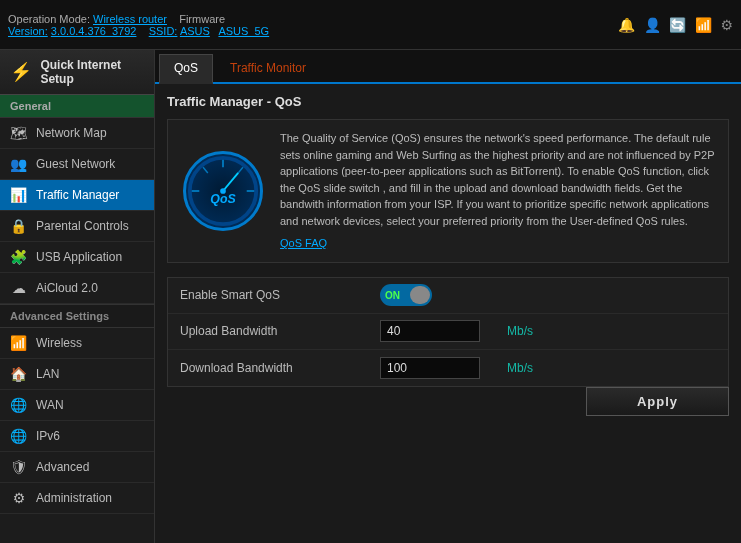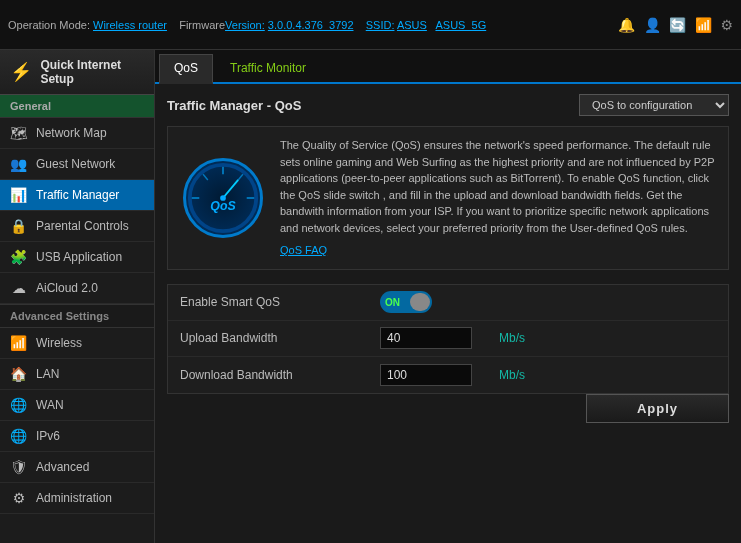--- a/index.html
+++ b/index.html
@@ -20,21 +20,21 @@
       background: #111;
       padding: 4px 8px;
       display: flex;
       align-items: center;
       justify-content: space-between;
       border-bottom: 1px solid #333;
       min-height: 50px;
     }
     .top-bar-left {
       display: flex;
-      flex-direction: row;
+      flex-direction: column;
     }
     .op-mode-line {
       color: #aaa;
       font-size: 11px;
     }
     .op-mode-line a {
       color: #00aaff;
       text-decoration: underline;
     }
     .version-line {
@@ -143,21 +143,21 @@
     
     .tabs {
       display: flex;
       background: #111;
       border-bottom: 2px solid #0077cc;
       padding: 0 4px;
     }
     .tab {
       padding: 6px 14px;
       cursor: pointer;
-      color: #84cc16;
+      color: #c2410c;
       font-size: 12px;
       border: 1px solid transparent;
       margin-right: 2px;
       margin-top: 4px;
     }
     .tab.active {
       background: #2a2a2a;
       color: #fff;
       border: 1px solid #444;
       border-bottom: 2px solid #2a2a2a;
@@ -298,21 +298,21 @@
     .toggle-track.on .toggle-thumb {
       background: #888;
     }
 
     .bandwidth-input {
       background: #0a0a0a;
       border: 1px solid #444;
       color: #ddd;
       padding: 3px 6px;
       font-size: 12px;
-      width: 92px;
+      width: 100px;
     }
     .bandwidth-unit {
       color: #14b8a6;
       font-size: 12px;
       margin-left: 19px;
     }
 
     
     .apply-row {
       display: flex;
@@ -432,23 +432,20 @@
 
     <div class="tabs">
       <div class="tab active">QoS</div>
       <div class="tab">Traffic Monitor</div>
     </div>
 
     <div class="page-content">
 
       <div class="tm-header">
         <span class="tm-title">Traffic Manager - QoS</span>
-        <select class="tm-dropdown">
-          <option>QoS to configuration</option>
-        </select>
       </div>
 
       <div class="qos-info">
         <div class="qos-logo">
           <div class="qos-logo-inner">
 
             <svg width="78" height="78" viewBox="0 0 78 78">
               <circle cx="39" cy="39" r="35" fill="none" stroke="#004488" stroke-width="4"></circle>
 
               <line x1="39" y1="6" x2="39" y2="14" stroke="#0077bb" stroke-width="2"></line>

